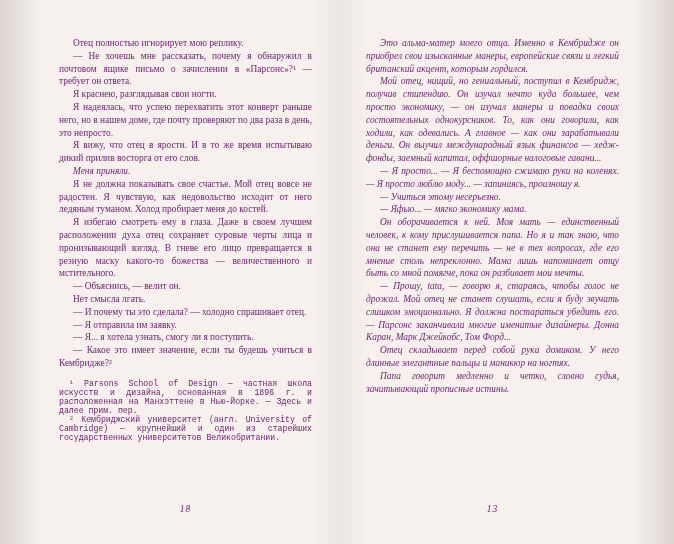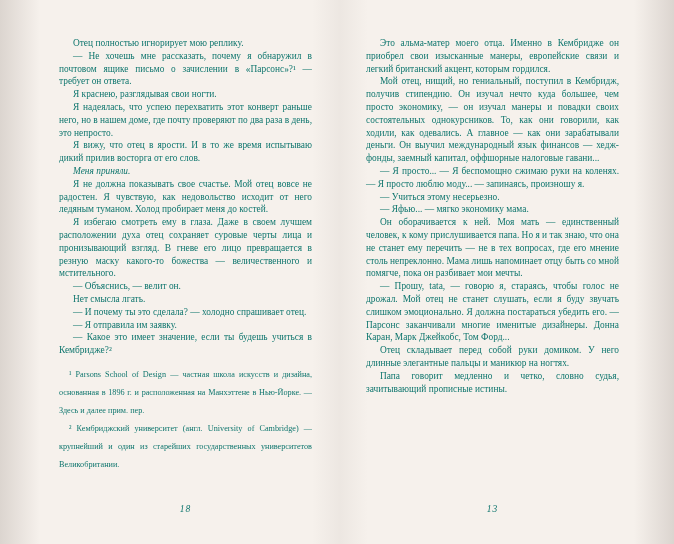--- a/index.html
+++ b/index.html
@@ -2,57 +2,58 @@
 <html lang="ru"><head>
 <meta charset="utf-8">
 <style>
   html, body { margin: 0; padding: 0; }
   .screenshot {
     position: relative;
     width: 674px;
     height: 544px;
     background: #f6f1ec;
     font-family: "Liberation Serif", "DejaVu Serif", serif;
-    color: #0f766e;
+    color: #701a75;
     overflow: hidden;
   }
   .edge {
     position: absolute; top: 0; bottom: 0; width: 40px; pointer-events: none;
   }
   .edge-left  { left: 0;  background: linear-gradient(to right, rgba(125,112,105,0.22), rgba(125,112,105,0)); }
   .edge-right { right: 0; background: linear-gradient(to left,  rgba(125,112,105,0.22), rgba(125,112,105,0)); }
   .gutter {
     position: absolute; top: 0; bottom: 0; left: 312px; width: 56px; pointer-events: none;
     background: linear-gradient(to right, rgba(125,112,105,0), rgba(125,112,105,0.08) 50%, rgba(125,112,105,0));
   }
   .page {
     position: absolute;
     top: 37px;
     width: 253px;
   }
   .page-left  { left: 59px;  }
-  .page-right { left: 366px; }
+  .page-right { left: 366px; font-style: italic; }
   .para {
     margin: 0;
     text-indent: 14px;
     text-align: justify;
     font-size: 9.4px;
     line-height: 12.8px;
     hyphens: auto;
     -webkit-hyphens: auto;
   }
   .para.italic { font-style: italic; }
   .footnotes { margin-top: 9px; }
   .footnote {
     margin: 0;
     text-indent: 10px;
     text-align: justify;
     font-size: 8.2px;
-    line-height: 18px;
+    line-height: 9px;
     hyphens: auto;
+    font-family: Liberation Mono, monospace;
     -webkit-hyphens: auto;
   }
   .page-number {
     position: absolute;
     top: 504px;
     width: 253px;
     text-align: center;
     font-style: italic;
     font-size: 9.5px;
     letter-spacing: 1px;
@@ -76,20 +77,21 @@
         <p class="para">Я краснею, разглядывая свои ногти.</p>
         <p class="para">Я надеялась, что успею перехватить этот конверт раньше него, но в нашем доме, где почту проверяют по два раза в день, это непросто.</p>
         <p class="para">Я вижу, что отец в ярости. И в то же время испытываю дикий прилив восторга от его слов.</p>
         <p class="para italic">Меня приняли.</p>
         <p class="para">Я не должна показывать свое счастье. Мой отец вовсе не радостен. Я чувствую, как недовольство исходит от него ледяным туманом. Холод пробирает меня до костей.</p>
         <p class="para">Я избегаю смотреть ему в глаза. Даже в своем лучшем расположении духа отец сохраняет суровые черты лица и пронизывающий взгляд. В гневе его лицо превращается в резную маску какого-то божества — величественного и мстительного.</p>
         <p class="para">— Объяснись, — велит он.</p>
         <p class="para">Нет смысла лгать.</p>
         <p class="para">— И почему ты это сделала? — холодно спрашивает отец.</p>
         <p class="para">— Я отправила им заявку.</p>
+        <p class="para">— Я... я хотела узнать, смогу ли я поступить.</p>
         <p class="para">— Какое это имеет значение, если ты будешь учиться в Кембридже?²</p>
       </div>
     <div class="footnotes">
         <p class="footnote">¹ Parsons School of Design — частная школа искусств и дизайна, основанная в 1896 г. и расположенная на Манхэттене в Нью-Йорке. — Здесь и далее прим. пер.</p>
         <p class="footnote">² Кембриджский университет (англ. University of Cambridge) — крупнейший и один из старейших государственных университетов Великобритании.</p>
       </div>
   </div>
 
   <div class="page page-right">
     <div class="page-text">

